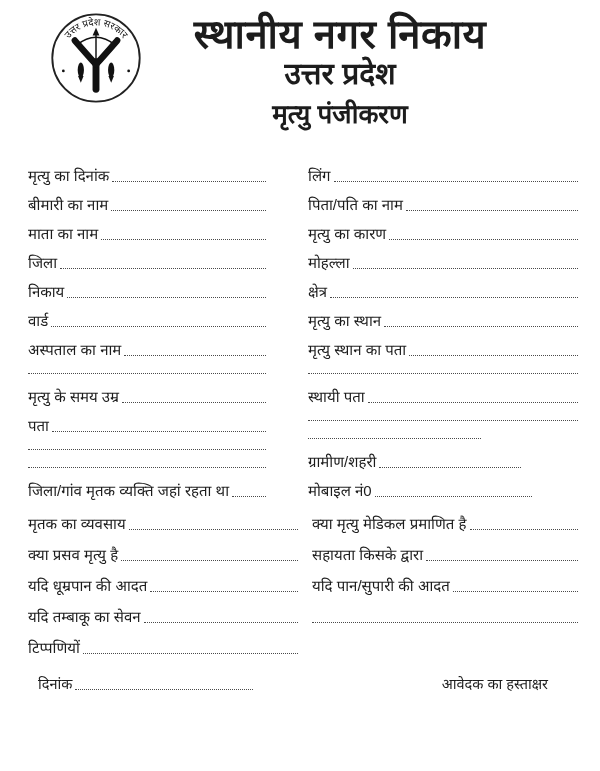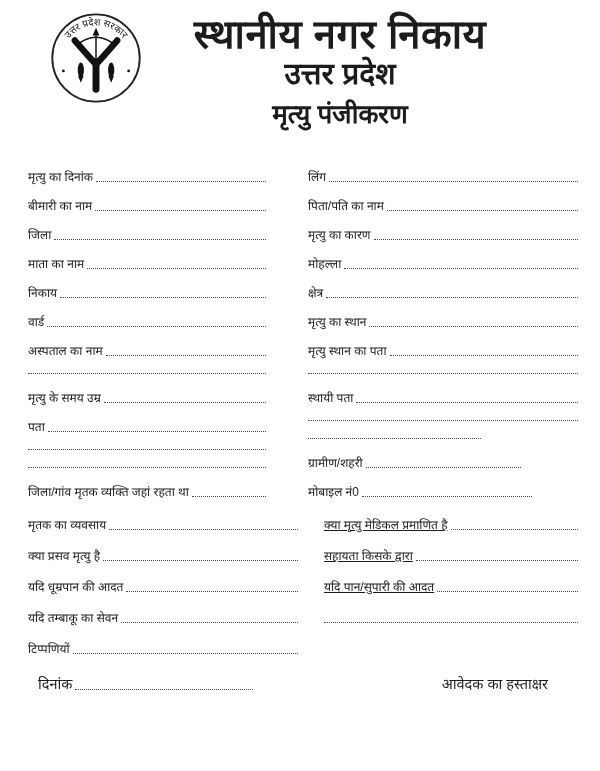--- a/index.html
+++ b/index.html
@@ -15,22 +15,22 @@
   .titles { margin-left: 80px; text-align: center; }
   .title    { font-size: 40px; line-height: 1.12; letter-spacing: 0.5px; font-weight: 600; }
   .subtitle { font-size: 30px; line-height: 1.12; font-weight: 600; }
   .form-title { font-size: 26px; font-weight: bold; margin-top: 5px; }
   
   .fields { display: flex; padding: 4px 22px 0 28px; }
   .fields .col-left  { width: 238px; flex: none; }
   .fields .col-right { flex: 1; margin-left: 42px; }
   .fields.additional { padding-top: 2px; }
   .fields.additional .col-left  { width: 270px; }
-  .fields.additional .col-right { margin-left: 26px; text-decoration: underline; }
-  .field-row { display: flex; align-items: flex-end; height: 29px; font-size: 12px; white-space: nowrap; }
+  .fields.additional .col-right { margin-left: 14px; }
+  .field-row { display: flex; align-items: flex-end; height: 29px; font-size: 15px; white-space: nowrap; }
   .additional .field-row { height: 31px; }
   .field-label { padding-right: 3px; }
   .dots { flex: 1; border-bottom: 1.6px dotted #4a4a4a; margin-bottom: 3px; min-width: 12px; }
   .extra-row { display: flex; align-items: flex-end; height: 18px; }
   
   .section-title { text-align: center; font-weight: bold; font-size: 19px; margin: 15px 0 4px 32px; }
   
   .footer { display: flex; justify-content: space-between; align-items: flex-end;
             padding: 16px 52px 0 38px; font-size: 14.5px; }
   .date-row { display: flex; align-items: flex-end; width: 215px; }
@@ -76,25 +76,25 @@
     <div class="col-left" id="main-left">
         <div class="field-row">
           <span class="field-label">मृत्यु का दिनांक</span>
           <span class="dots"></span>
         </div>
         <div class="field-row">
           <span class="field-label">बीमारी का नाम</span>
           <span class="dots"></span>
         </div>
         <div class="field-row">
+          <span class="field-label">माता का नाम</span>
+          <span class="dots"></span>
+        </div>
+        <div class="field-row">
           <span class="field-label">जिला</span>
-          <span class="dots"></span>
-        </div>
-        <div class="field-row">
-          <span class="field-label">माता का नाम</span>
           <span class="dots"></span>
         </div>
         <div class="field-row">
           <span class="field-label">निकाय</span>
           <span class="dots"></span>
         </div>
         <div class="field-row">
           <span class="field-label">वार्ड</span>
           <span class="dots"></span>
         </div>

